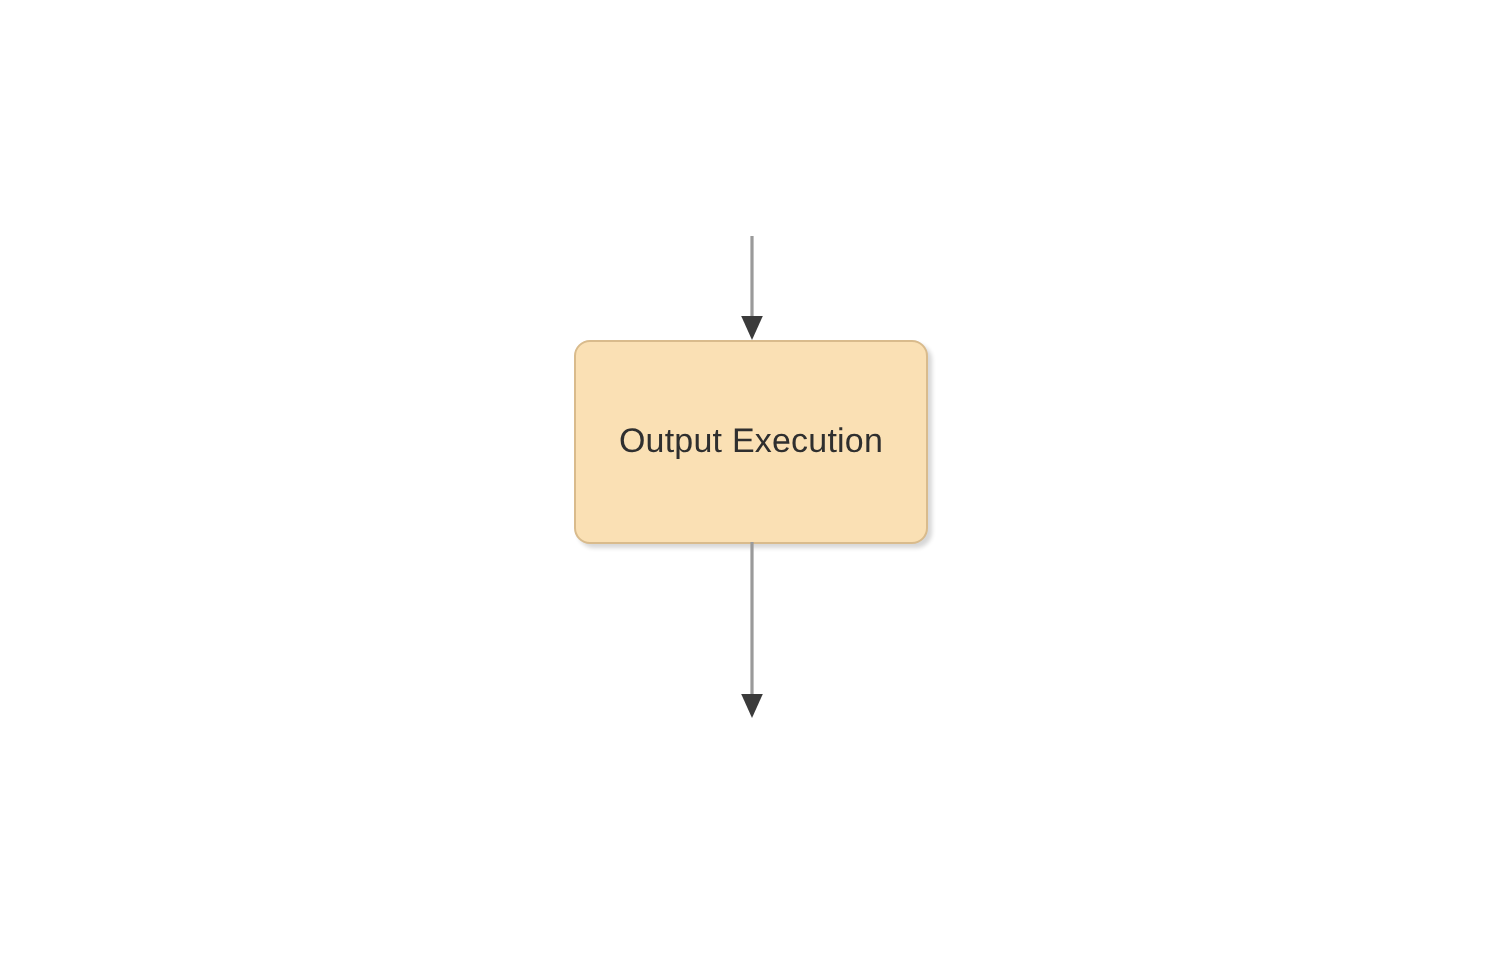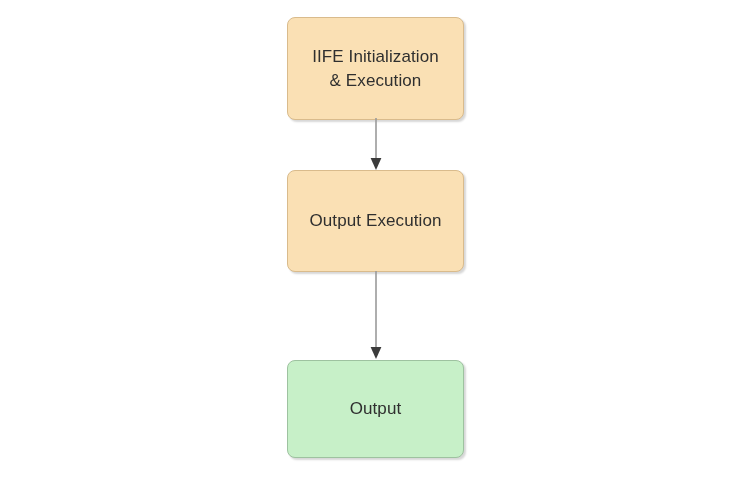--- a/index.html
+++ b/index.html
@@ -60,36 +60,29 @@
   .edge-head {
     fill: #3b3b3b;
     stroke: none;
   }
 </style>
 </head>
 <body>
 
 <div id="diagram-canvas">
 
-  <div class="node node-process" style="left:287px; top:17px; width:177px; height:103px;">
-    <span class="node-label">IIFE Initialization
-&amp; Execution</span>
-  </div>
 
   <svg class="edge" style="left:360px; top:118px;" width="32" height="54" viewBox="0 0 32 54">
     <line class="edge-line" x1="16" y1="0" x2="16" y2="42"></line>
     <polygon class="edge-head" points="10.6,40 21.4,40 16,52"></polygon>
   </svg>
 
   <div class="node node-process" style="left:287px; top:170px; width:177px; height:102px;">
     <span class="node-label">Output Execution</span>
   </div>
 
   <svg class="edge" style="left:360px; top:271px;" width="32" height="90" viewBox="0 0 32 90">
     <line class="edge-line" x1="16" y1="0" x2="16" y2="78"></line>
     <polygon class="edge-head" points="10.6,76 21.4,76 16,88"></polygon>
   </svg>
 
-  <div class="node node-terminal" style="left:287px; top:360px; width:177px; height:98px;">
-    <span class="node-label">Output</span>
-  </div>
 
 </div>
 
 </body></html>

